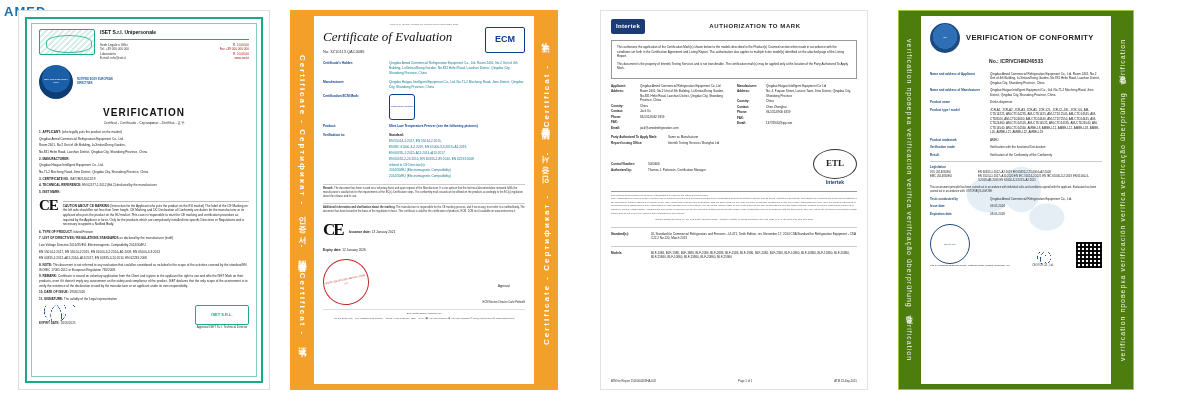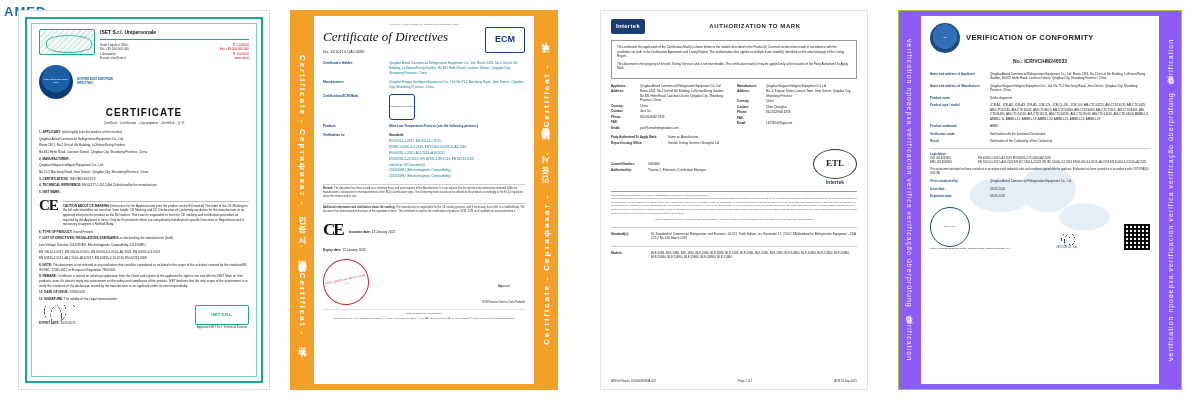--- a/index.html
+++ b/index.html
@@ -160,21 +160,21 @@
   .c3-intertek-small { font-size:5px; font-weight:bold; color:#1a3b73; }
   .c3-small { font-size:2.4px; color:#555; }
   .c3-footer {
     position:absolute; left:10px; right:10px; bottom:6px;
     display:flex; justify-content:space-between; font-size:2.8px; color:#333;
   }
   .c3-rowblk { display:flex; gap:6px; margin-top:5px; border-top:1px solid #ccc; padding-top:4px; }
   .c3-rowblk .k { width:34px; flex:0 0 34px; font-weight:bold; }
 
   
-  #cert4 { left:898px; width:284px; background:#8b5cf6; border:1px solid #9dc442; }
+  #cert4 { left:898px; width:236px; background:#4d7c0f; border:1px solid #9dc442; }
   .c4-vert {
     position:absolute; top:0; bottom:0; width:20px;
     color:#ffffff; font-size:7px;
     display:flex; align-items:center; justify-content:center;
     writing-mode:vertical-rl; letter-spacing:1px; white-space:nowrap;
     opacity:.95;
   }
   .c4-vert.left { left:0; }
   .c4-vert.right { right:0; transform:rotate(180deg); }
   .c4-page {
@@ -258,21 +258,21 @@
             </div>
         </div>
       </div>
 
       <div class="c1-badge-row">
         <div class="c1-badge">ISET NOTIFIED BODY 2008</div>
         <div class="c1-badge-cap">NOTIFIED BODY
 EUROPEAN DIRECTIVES</div>
       </div>
 
-      <div class="c1-maintitle">CERTIFICATE</div>
+      <div class="c1-maintitle">VERIFICATION</div>
       <div class="c1-sub">Certificat - Certificado - Cepтификат - Zertifikat - 证书</div>
 
       <div class="c1-list">
         <p><b>1.</b> <b>APPLICANT:</b> <span>(who legally puts the product on the market)</span></p>
         <p><span>Qingdao Amed Commercial Refrigeration Equipment Co., Ltd.</span></p>
         <p><span>Room 2401, No.2 Unit of 4th Building, LuXintianZhong Garden,</span></p>
         <p><span>No.831 Hefei Road, Laoshan District, Qingdao City, Shandong Province, China</span></p>
         <p><b>2.</b> <b>MANUFACTURER:</b></p>
         <p><span>Qingdao Haigao Intelligent Equipment Co., Ltd.</span></p>
         <p><span>No.71-2 Mocheng Road, Jimo District, Qingdao City, Shandong Province, China</span></p>
@@ -317,21 +317,21 @@
   </div>
 </div>
 
 <div class="strip" id="cert2">
   <div class="c2-vert left">Certificate - Сертификат - 인증서 - 認證書 - Certificat - 证书</div>
   <div class="c2-vert right">Certificate - Сертификат - 인증서 - 認證書 - Certificat - 证书</div>
   <div class="c2-page">
     <div class="c2-topline">Form QAT_IS4005, revision 02, effective since March 25th, 2020</div>
     <div class="c2-head">
       <div>
-        <div class="c2-ct">Certificate of Directives</div>
+        <div class="c2-ct">Certificate of Evaluation</div>
         <div class="c2-no">
           <span>No.</span>
           <span>3Z10113.QAC0086</span>
         </div>
       </div>
       <div class="c2-ecm">ECM</div>
     </div>
 
     <div class="c2-rows">
       <div class="c2-row">

